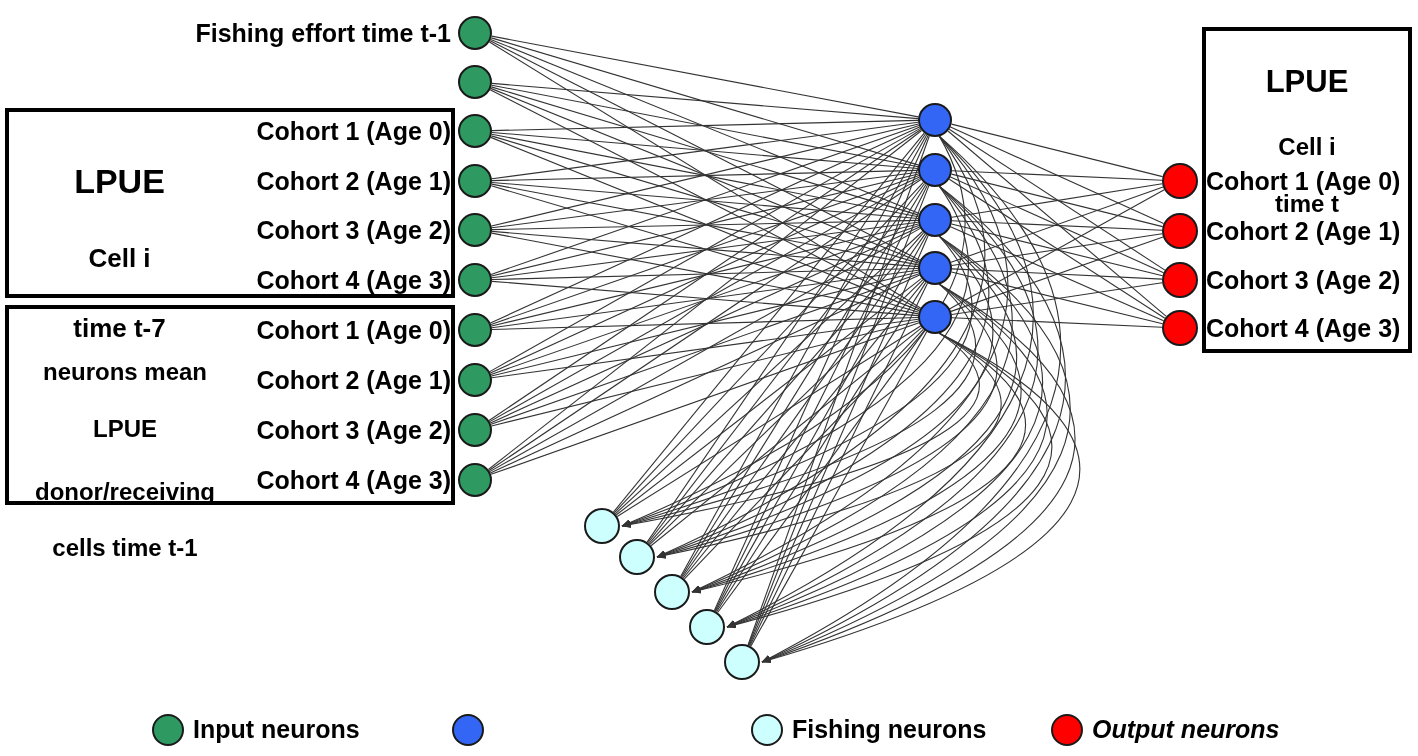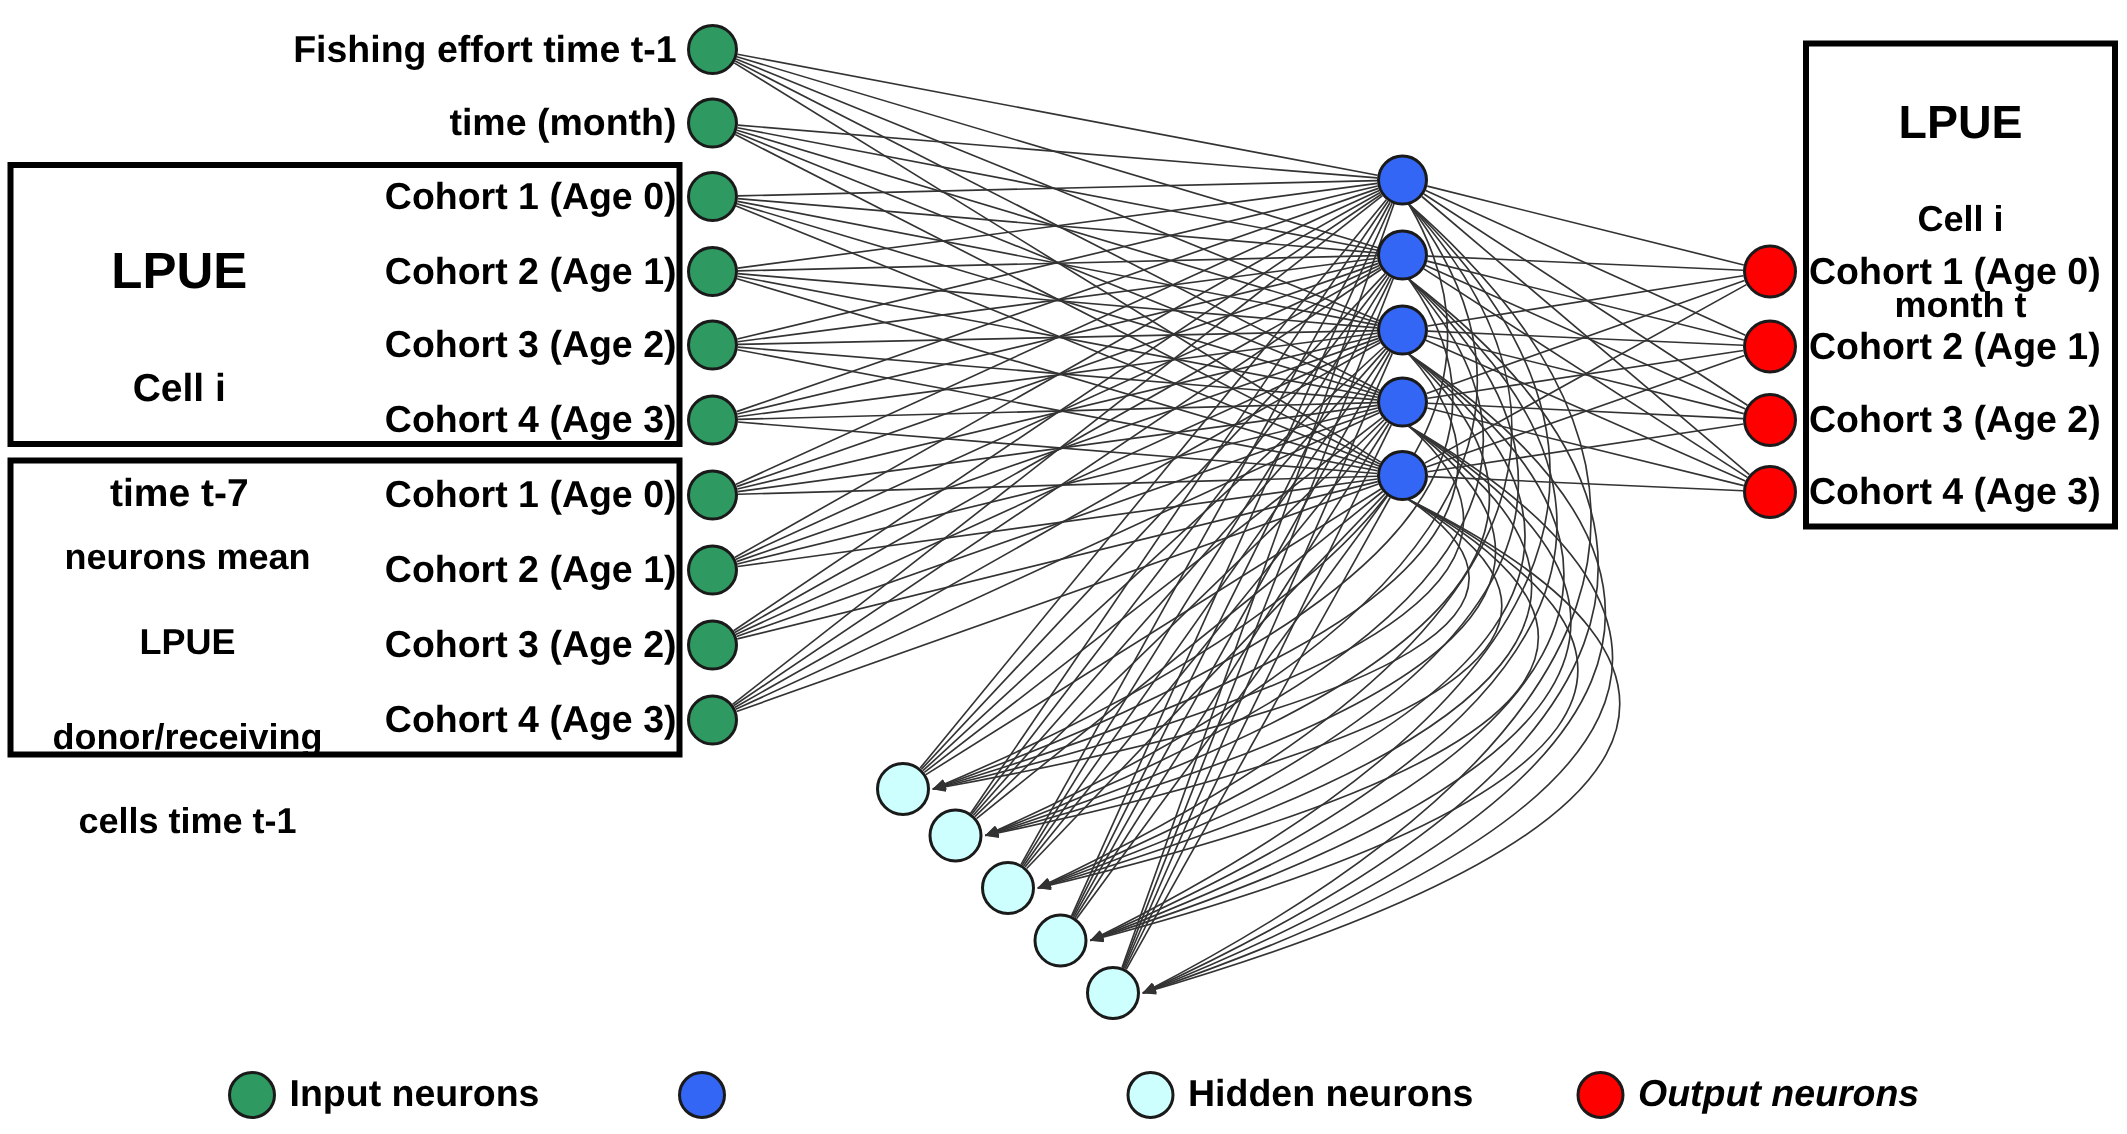--- a/index.html
+++ b/index.html
@@ -241,25 +241,24 @@
     <div>neurons mean</div>
     <div style="margin-bottom:6px;">LPUE</div>
     <div>donor/receiving</div>
     <div>cells time t-1</div>
   </div>
 
   <div class="group-box" style="left:1202px; top:27px; width:210px; height:326px;"></div>
   <div class="group-caption" style="left:1206px; top:36px; width:202px; font-size:24px;">
     <div style="font-size:31px; margin-bottom:4px;">LPUE</div>
     <div>Cell i</div>
-    <div>month t</div>
+    <div>time t</div>
   </div>
 
   <div class="node-label" style="left:155px; top:21px; width:296px;">Fishing effort time t-1</div>
-  <div class="node-label" style="left:155px; top:70px; width:296px;">time (month)</div>
 
   <div class="node-label" style="left:155px; top:119px; width:296px;">Cohort 1 (Age 0)</div>
   <div class="node-label" style="left:155px; top:169px; width:296px;">Cohort 2 (Age 1)</div>
   <div class="node-label" style="left:155px; top:218px; width:296px;">Cohort 3 (Age 2)</div>
   <div class="node-label" style="left:155px; top:268px; width:296px;">Cohort 4 (Age 3)</div>
 
   <div class="node-label" style="left:155px; top:318px; width:296px;">Cohort 1 (Age 0)</div>
   <div class="node-label" style="left:155px; top:368px; width:296px;">Cohort 2 (Age 1)</div>
   <div class="node-label" style="left:155px; top:418px; width:296px;">Cohort 3 (Age 2)</div>
   <div class="node-label" style="left:155px; top:468px; width:296px;">Cohort 4 (Age 3)</div>
@@ -299,21 +298,21 @@
   <div class="legend-row">
     <div class="legend-item" style="left:152px;">
       <span class="legend-swatch" style="background:#2E9960;"></span>
       <span class="legend-text">Input neurons</span>
     </div>
     <div class="legend-item" style="left:452px;">
       <span class="legend-swatch" style="background:#3366F5;"></span>
     </div>
     <div class="legend-item" style="left:751px;">
       <span class="legend-swatch" style="background:#CCFFFD;"></span>
-      <span class="legend-text">Hidden neurons</span>
+      <span class="legend-text">Fishing neurons</span>
     </div>
     <div class="legend-item" style="left:1051px;font-style:italic;">
       <span class="legend-swatch" style="background:#FF0000;"></span>
       <span class="legend-text">Output neurons</span>
     </div>
   </div>
 
 </div>
 
 </body></html>

